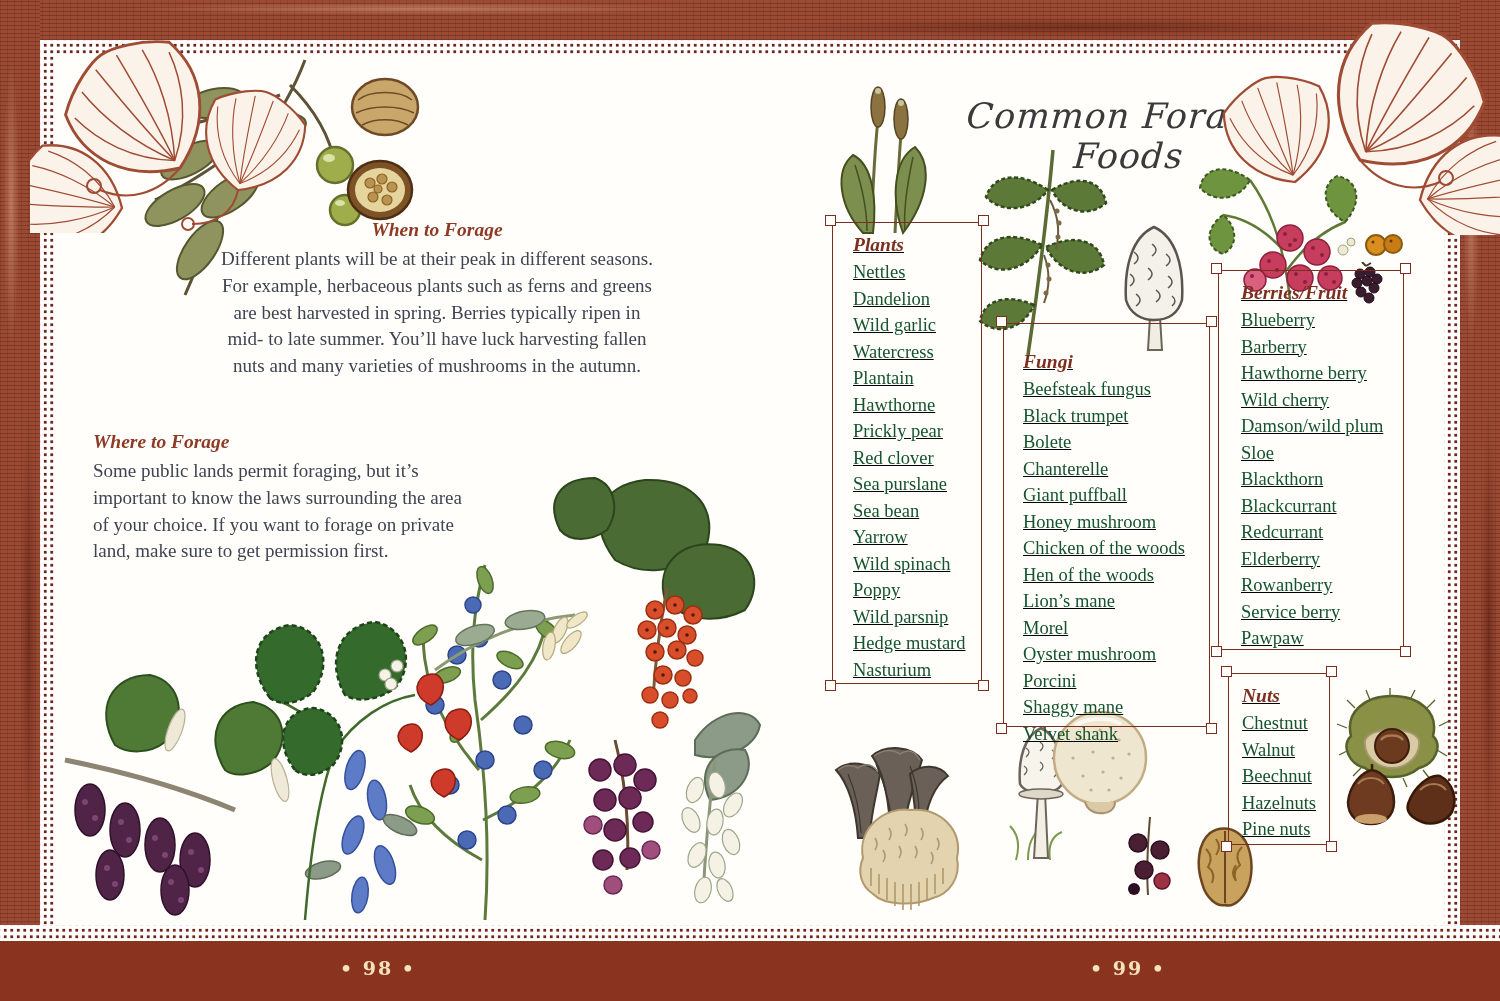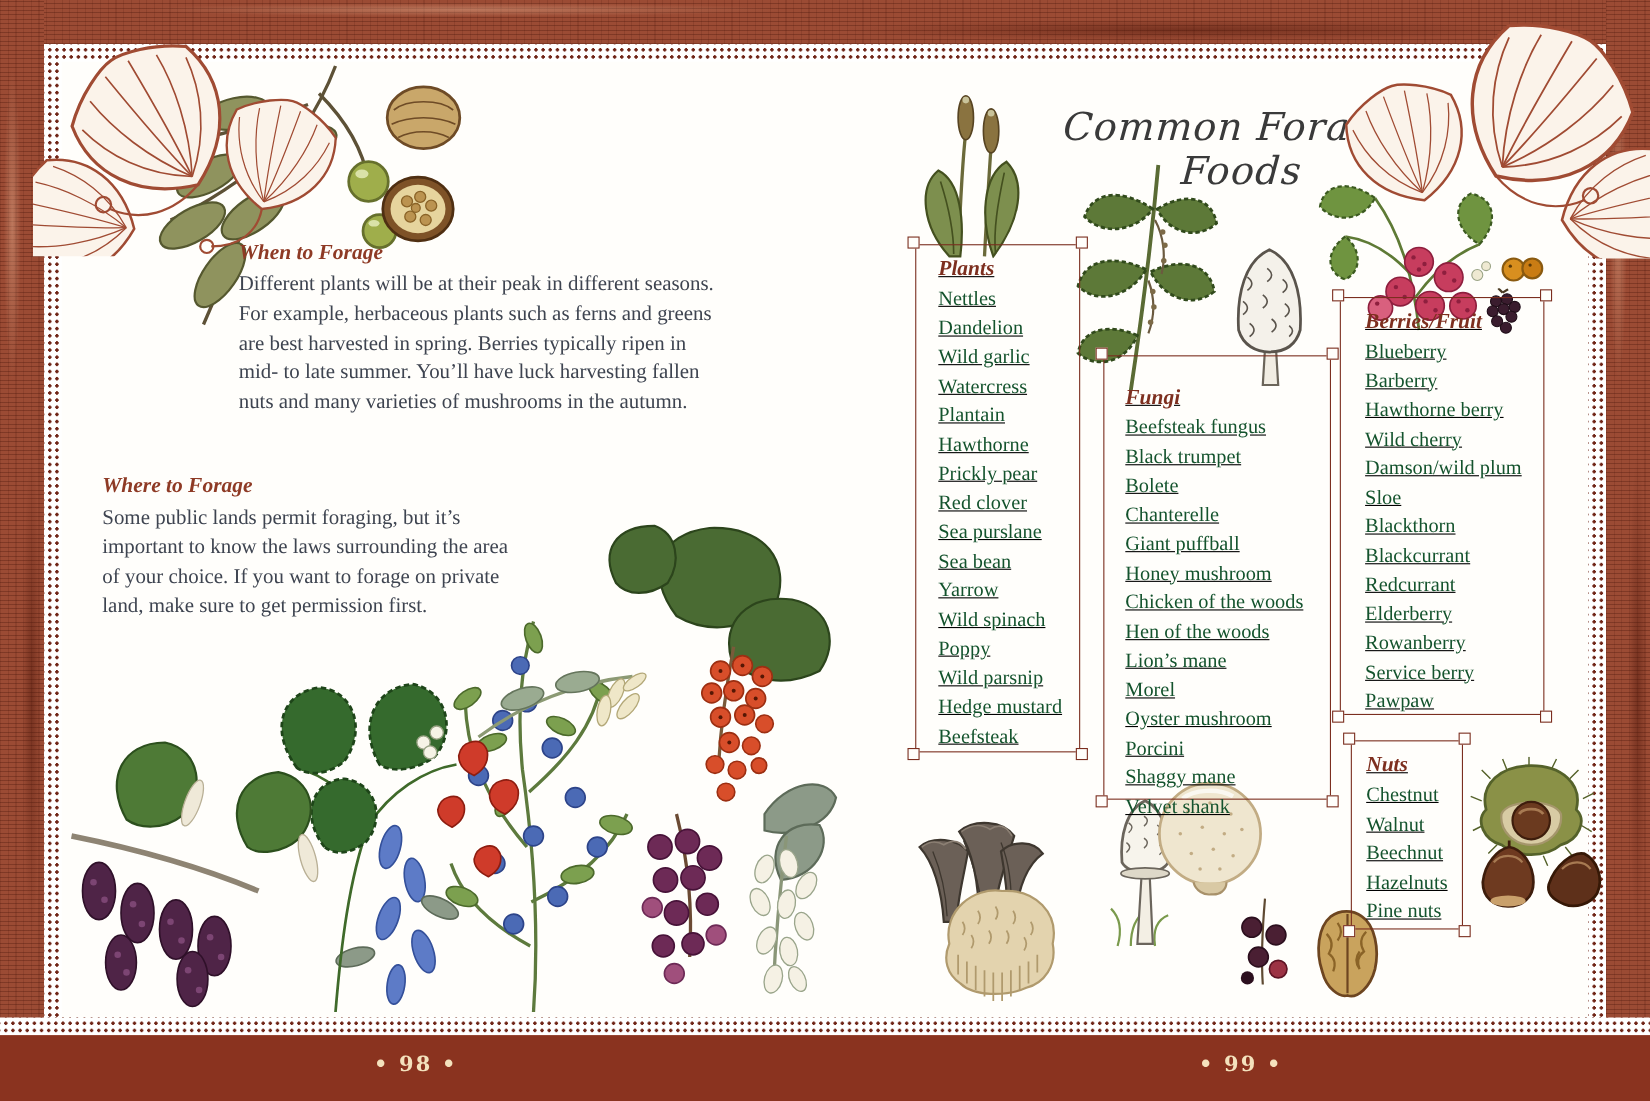--- a/index.html
+++ b/index.html
@@ -24,21 +24,21 @@
   .dots-right{left:1444px;top:40px;width:16px;height:886px;}
   .dots-bottom{left:0;top:925px;width:1500px;height:16px;}
   
   .band{position:absolute;left:0;top:941px;width:1500px;height:60px;background:#8a331f;}
   .pagenum{position:absolute;top:16px;width:140px;text-align:center;color:#f4e2bd;
     font-family:"DejaVu Serif",serif;font-weight:bold;font-size:19px;letter-spacing:2px;}
   .pn-left{left:308px;} .pn-right{left:1058px;}
   
   .corner-orn{position:absolute;pointer-events:none;}
   
-  .when-block{position:absolute;left:217px;top:216px;width:440px;text-align:left;}
+  .when-block{position:absolute;left:217px;top:216px;width:440px;text-align:center;}
   .where-block{position:absolute;left:93px;top:428px;width:378px;text-align:left;}
   .sec-head{font-size:19.5px;font-weight:bold;font-style:italic;color:#8e3a25;line-height:28px;}
   .sec-body{font-size:19px;color:#3e4450;line-height:26.8px;margin-top:2px;}
   
   .script-title{position:absolute;left:930px;top:96px;width:400px;text-align:center;
     font-family:"DejaVu Serif",serif;font-style:italic;font-size:35px;color:#3a3a3a;
     letter-spacing:1px;transform:skewX(-4deg);}
   .listbox{position:absolute;border:1.5px solid #7b2e1f;box-sizing:border-box;background:transparent;text-decoration:underline;}
   .listbox .corner{position:absolute;width:9px;height:9px;border:1.5px solid #7b2e1f;background:#fffefb;}
   .corner.tl{top:-8px;left:-8px;} .corner.tr{top:-8px;right:-8px;}
@@ -546,21 +546,21 @@
         <div class="item">Hawthorne</div>
         <div class="item">Prickly pear</div>
         <div class="item">Red clover</div>
         <div class="item">Sea purslane</div>
         <div class="item">Sea bean</div>
         <div class="item">Yarrow</div>
         <div class="item">Wild spinach</div>
         <div class="item">Poppy</div>
         <div class="item">Wild parsnip</div>
         <div class="item">Hedge mustard</div>
-        <div class="item">Beefsteak</div>
+        <div class="item">Nasturium</div>
       </div>
   </div>
 
   <div class="listbox box-fungi">
     <span class="corner tl"></span>
     <span class="corner tr"></span>
     <span class="corner bl"></span>
     <span class="corner br"></span>
     <h3>Fungi</h3>
     <div>

